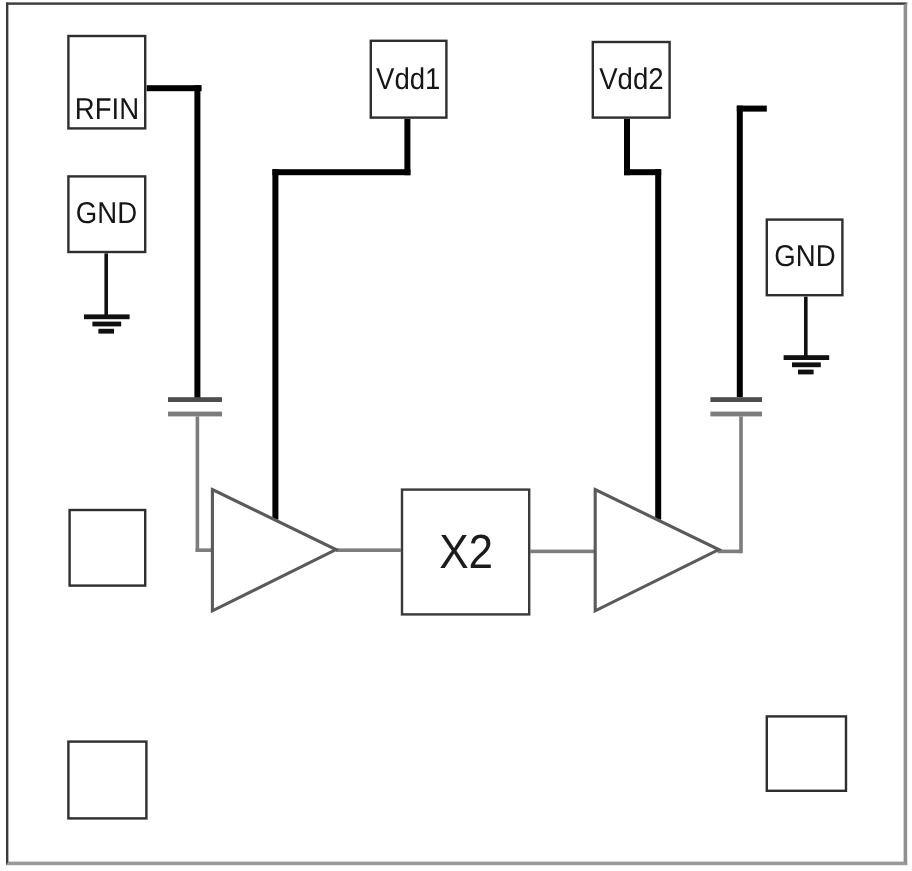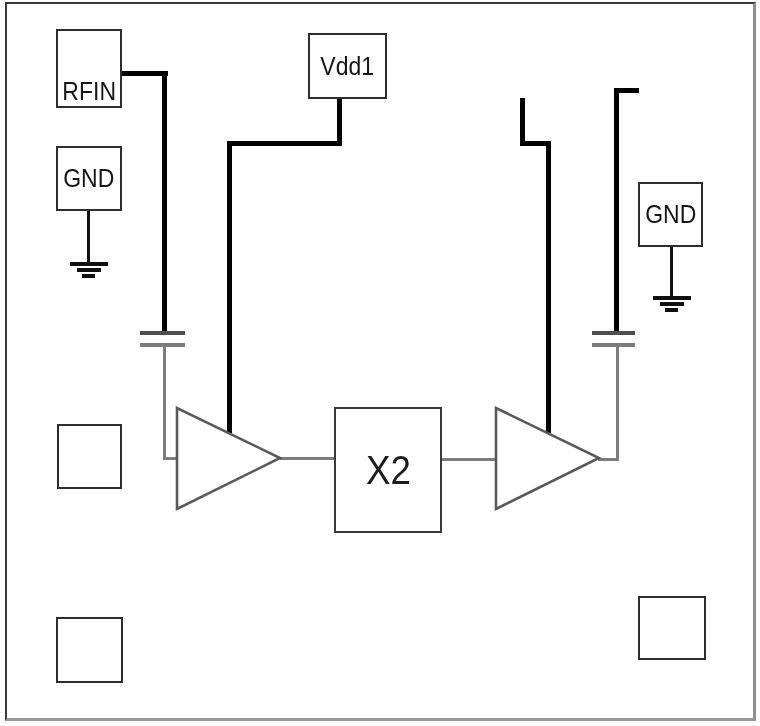--- a/index.html
+++ b/index.html
@@ -84,36 +84,39 @@
     <div class="plate-gray" style="left:592px; top:343px; width:43px; height:4px;"></div>
   </div>
 
   <svg class="amp" style="left:175px; top:406px;" width="108" height="106" viewBox="0 0 108 106">
     <polygon points="2,2 2,103 105,52" fill="#ffffff" stroke="#5a5a5a" stroke-width="2.6" stroke-linejoin="miter"></polygon>
   </svg>
   <svg class="amp" style="left:494px; top:406px;" width="108" height="106" viewBox="0 0 108 106">
     <polygon points="2,2 2,103 105,52" fill="#ffffff" stroke="#5a5a5a" stroke-width="2.6" stroke-linejoin="miter"></polygon>
   </svg>
 
-  <div class="box" style="left:334px; top:407px; width:108px; height:126px; border-color:#3a3a3a; border-width:2px;">
+  <div class="box" style="left:334px; top:407px; width:108px; height:106px; border-color:#3a3a3a; border-width:2px;">
     <span class="lbl xlabel">X2</span>
   </div>
 
   <div class="box" style="left:56px; top:29px; width:66px; height:79px;align-items:flex-end;">
     <span class="lbl pad-label">RFIN</span>
   </div>
 
   <div class="box" style="left:56px; top:146px; width:66px; height:65px;">
     <span class="lbl pad-label">GND</span>
   </div>
 
-  <div class="box" style="left:308px; top:33px; width:79px; height:66px;">
+  <div class="box" style="left:308px; top:33px; width:65px; height:66px;">
     <span class="lbl pad-label">Vdd1</span>
   </div>
 
+  <div class="box" style="left:493px; top:34px; width:66px; height:65px;">
+    <span class="lbl pad-label">Vdd2</span>
+  </div>
 
 
   <div class="box" style="left:638px; top:182px; width:65px; height:65px;">
     <span class="lbl pad-label">GND</span>
   </div>
 
   <div class="box" style="left:57px; top:424px; width:65px; height:65px;"></div>
   <div class="box" style="left:56px; top:617px; width:67px; height:66px;"></div>
   <div class="box" style="left:638px; top:596px; width:68px; height:64px;"></div>
 

